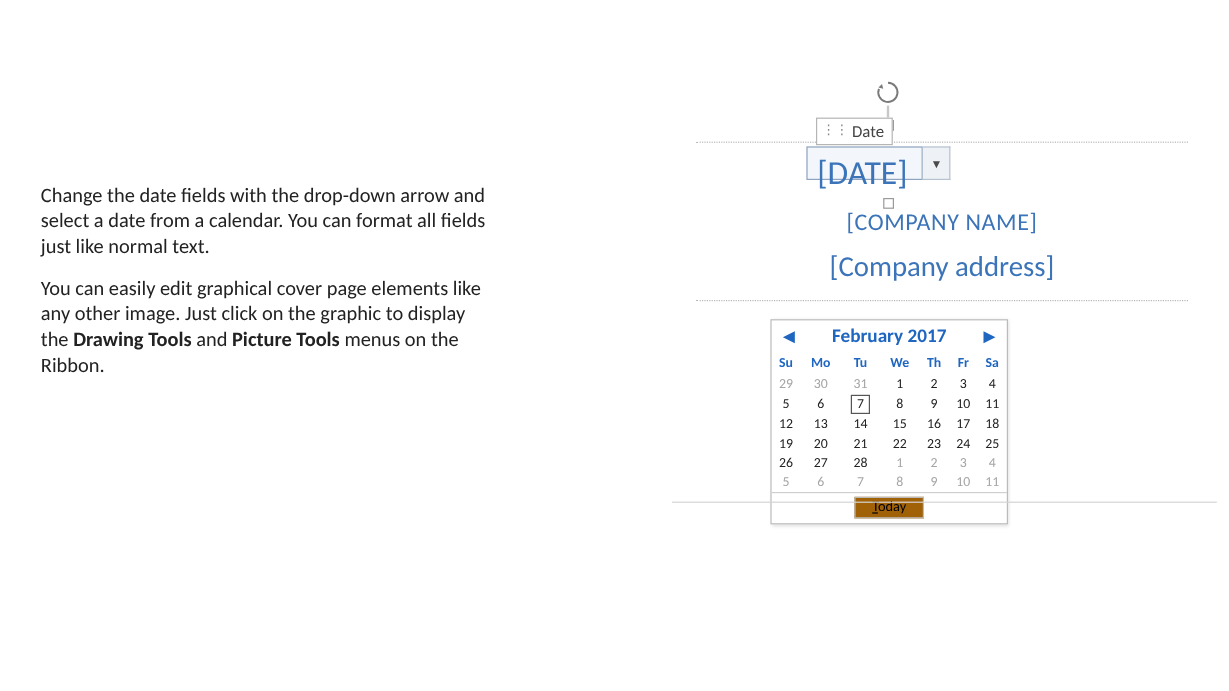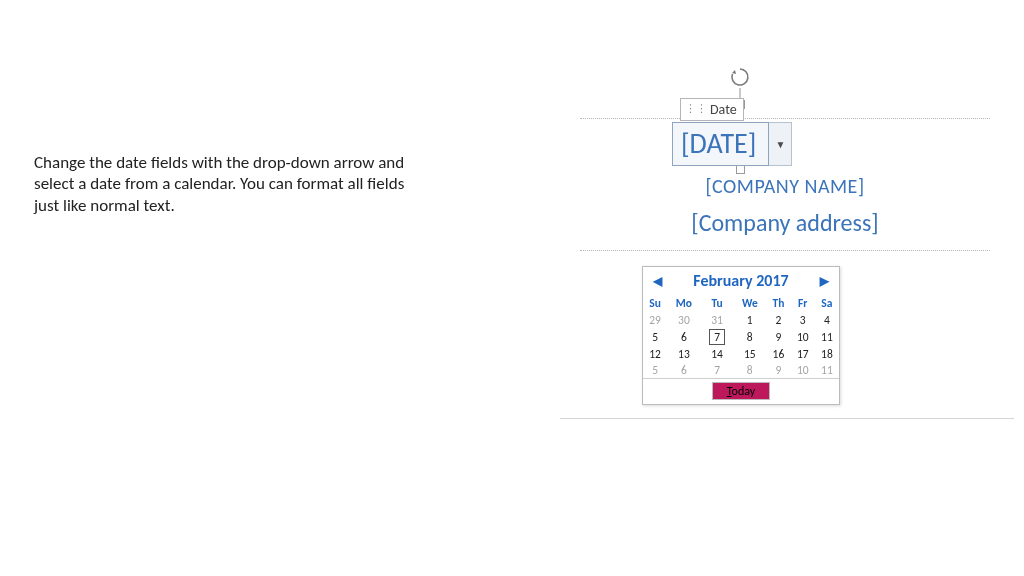--- a/index.html
+++ b/index.html
@@ -88,21 +88,21 @@
     gap: 3px;
     color: #444;
   }
   .tag-grip { font-size: 11px; color: #888; line-height: 0.6; }
 
   
   .cc-wrap {
     position: absolute;
     top: 72px;
     left: 92px;
-    height: 44px;
+    height: 28px;
     display: flex;
   }
   .cc-value {
     border: 1px solid #8fa4bf;
     background: #f3f6fa;
     color: #3b74b9;
     font-family: Calibri, sans-serif;
     font-size: 28px;
     line-height: 42px;
     padding: 0 12px 0 8px;
@@ -193,38 +193,41 @@
   }
   .cal-foot {
     border-top: 1px solid #cfcfcf;
     text-align: center;
     padding: 3px 0 4px;
   }
   .cal-foot button {
     font: inherit;
     font-size: 12px;
     border: 1px solid #bbb;
-    background: #be185d;
+    background: #a16207;
     padding: 1px 14px;
   }
   .cal-foot button u { text-decoration: underline; }
 
   .baseline {
     position:absolute;
     left:560px; right:10px; top:418px;
     border-top:1px solid #d4d4d4;
   }
 </style>
 </head>
 <body>
 
 <div class="page">
 
   <div class="prose">
     <p>Change the date fields with the drop-down arrow and select a date from a calendar. You can format all fields just like normal text.</p>
+    <p>
+      <span>You can easily edit graphical cover page elements like any other image. Just click on the graphic to display the </span><strong>Drawing Tools</strong><span> and </span><strong>Picture Tools</strong><span> menus on the Ribbon.</span>
+    </p>
   </div>
 
   <div class="illus">
 
     <div class="hrule top"></div>
     <div class="hrule bottom"></div>
 
     <div class="rot-handle">
       <svg width="22" height="22" viewBox="0 0 22 22">
         <path d="M11 3 a8 8 0 1 1 -7.5 5" fill="none" stroke="#7a7a7a" stroke-width="1.6"></path>
@@ -290,20 +293,38 @@
             <tr>
               <td>12</td>
               <td>13</td>
               <td>14</td>
               <td>15</td>
               <td>16</td>
               <td>17</td>
               <td>18</td>
             </tr>
             <tr>
+              <td>19</td>
+              <td>20</td>
+              <td>21</td>
+              <td>22</td>
+              <td>23</td>
+              <td>24</td>
+              <td>25</td>
+            </tr>
+            <tr>
+              <td>26</td>
+              <td>27</td>
+              <td>28</td>
+              <td class="other">1</td>
+              <td class="other">2</td>
+              <td class="other">3</td>
+              <td class="other">4</td>
+            </tr>
+            <tr>
               <td class="other">5</td>
               <td class="other">6</td>
               <td class="other">7</td>
               <td class="other">8</td>
               <td class="other">9</td>
               <td class="other">10</td>
               <td class="other">11</td>
             </tr>
           </tbody>
       </table>

